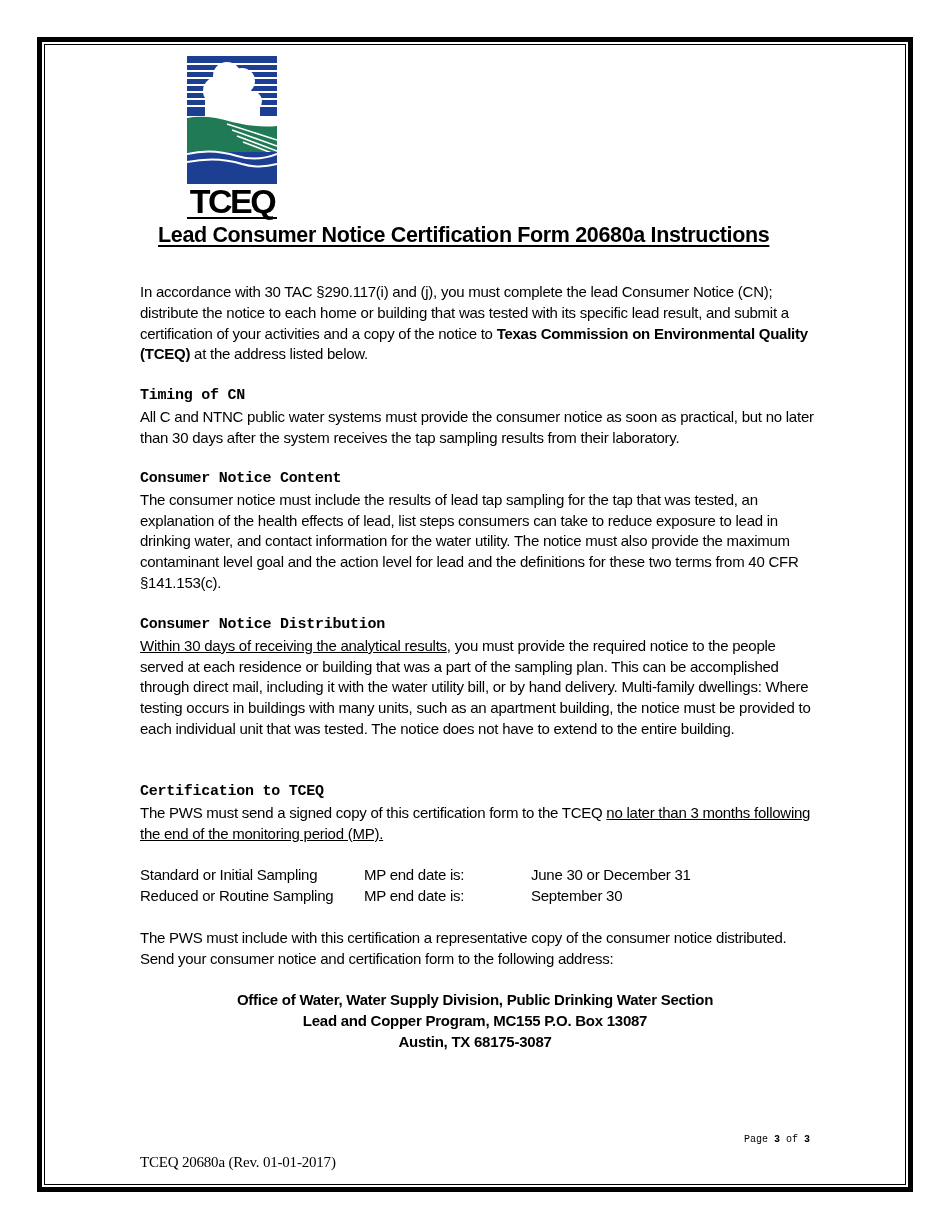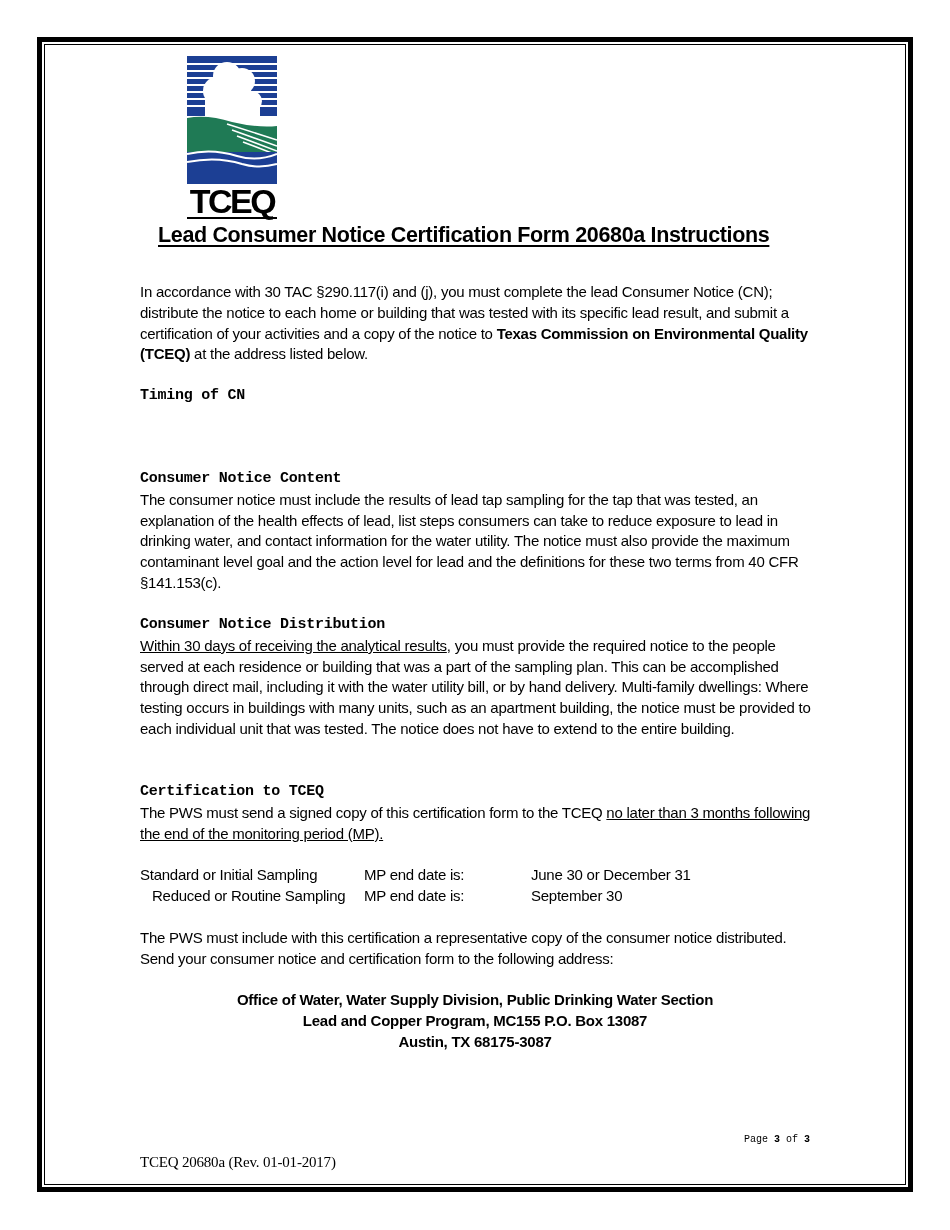--- a/index.html
+++ b/index.html
@@ -76,20 +76,21 @@
 </div>
 
 <div class="title">Lead Consumer Notice Certification Form 20680a Instructions</div>
 
 <div class="para" style="top:282px;">
   <span>In accordance with 30 TAC §290.117(i) and (j), you must complete the lead Consumer Notice (CN); distribute the notice to each home or building that was tested with its specific lead result, and submit a certification of your activities and a copy of the notice to </span><b>Texas Commission on Environmental Quality (TCEQ)</b><span> at the address listed below.</span>
 </div>
 
 <div class="para" style="top:386px;">
   <span class="heading">Timing of CN</span>
+  <span>All C and NTNC public water systems must provide the consumer notice as soon as practical, but no later than 30 days after the system receives the tap sampling results from their laboratory.</span>
 </div>
 
 <div class="para" style="top:469px;">
   <span class="heading">Consumer Notice Content</span>
   <span>The consumer notice must include the results of lead tap sampling for the tap that was tested, an explanation of the health effects of lead, list steps consumers can take to reduce exposure to lead in drinking water, and contact information for the water utility.  The notice must also provide the maximum contaminant level goal and the action level for lead and the definitions for these two terms from 40 CFR §141.153(c).</span>
 </div>
 
 <div class="para" style="top:615px;">
   <span class="heading">Consumer Notice Distribution</span>
   <u>Within 30 days of receiving the analytical results</u><span>, you must provide the required notice to the people served at each residence or building that was a part of the sampling plan.  This can be accomplished through direct mail, including it with the water utility bill, or by hand delivery. Multi-family dwellings: Where testing occurs in buildings with many units, such as an apartment building, the notice must be provided to each individual unit that was tested.  The notice does not have to extend to the entire building.</span>
@@ -99,21 +100,21 @@
   <span class="heading">Certification to TCEQ</span>
   <span>The PWS must send a signed copy of this certification form to the TCEQ </span><u>no later than 3 months following the end of the monitoring period (MP).</u>
 </div>
 
 <div class="table-row" style="top:865px;">
   <span style="left:0;text-align:right;">Standard or Initial Sampling</span>
   <span style="left:224px;">MP end date is:</span>
   <span style="left:391px;">June 30 or December 31</span>
 </div>
 <div class="table-row" style="top:886px;">
-  <span style="left:12px;text-align:center;">Reduced or Routine Sampling</span>
+  <span style="left:0;text-align:center;">Reduced or Routine Sampling</span>
   <span style="left:224px;">MP end date is:</span>
   <span style="left:391px;">September 30</span>
 </div>
 
 <div class="para" style="top:928px;">The PWS must include with this certification a representative copy of the consumer notice distributed.  Send your consumer notice and certification form to the following address:</div>
 
 <div class="address">
   <div>Office of Water, Water Supply Division, Public Drinking Water Section</div>
   <div>Lead and Copper Program, MC155 P.O. Box 13087</div>
   <div>Austin, TX 68175-3087</div>

